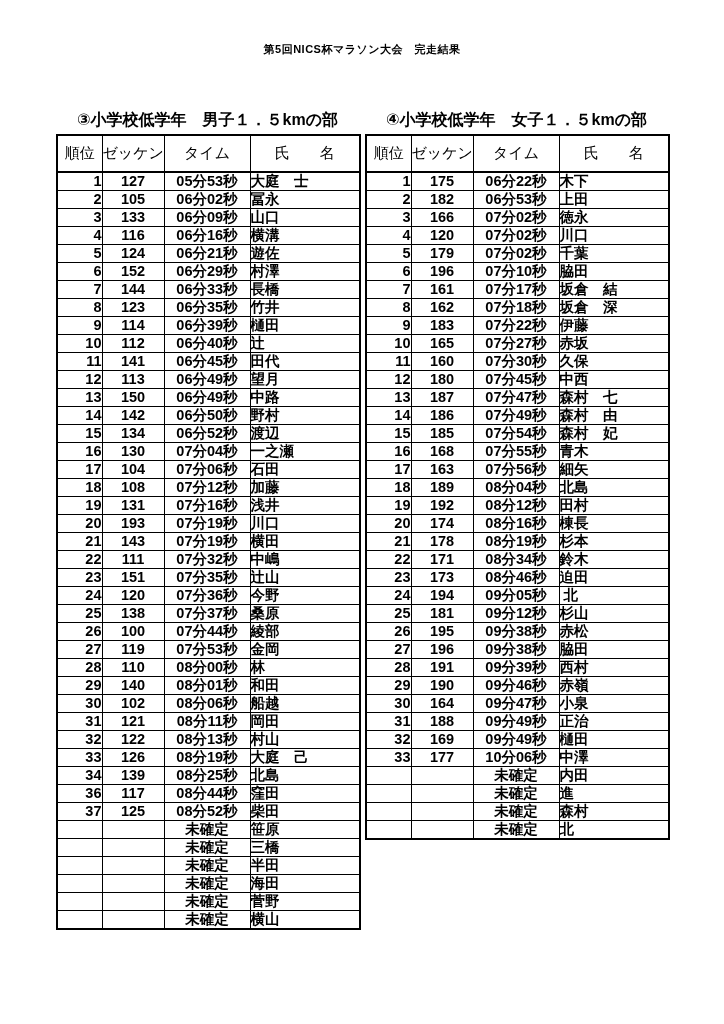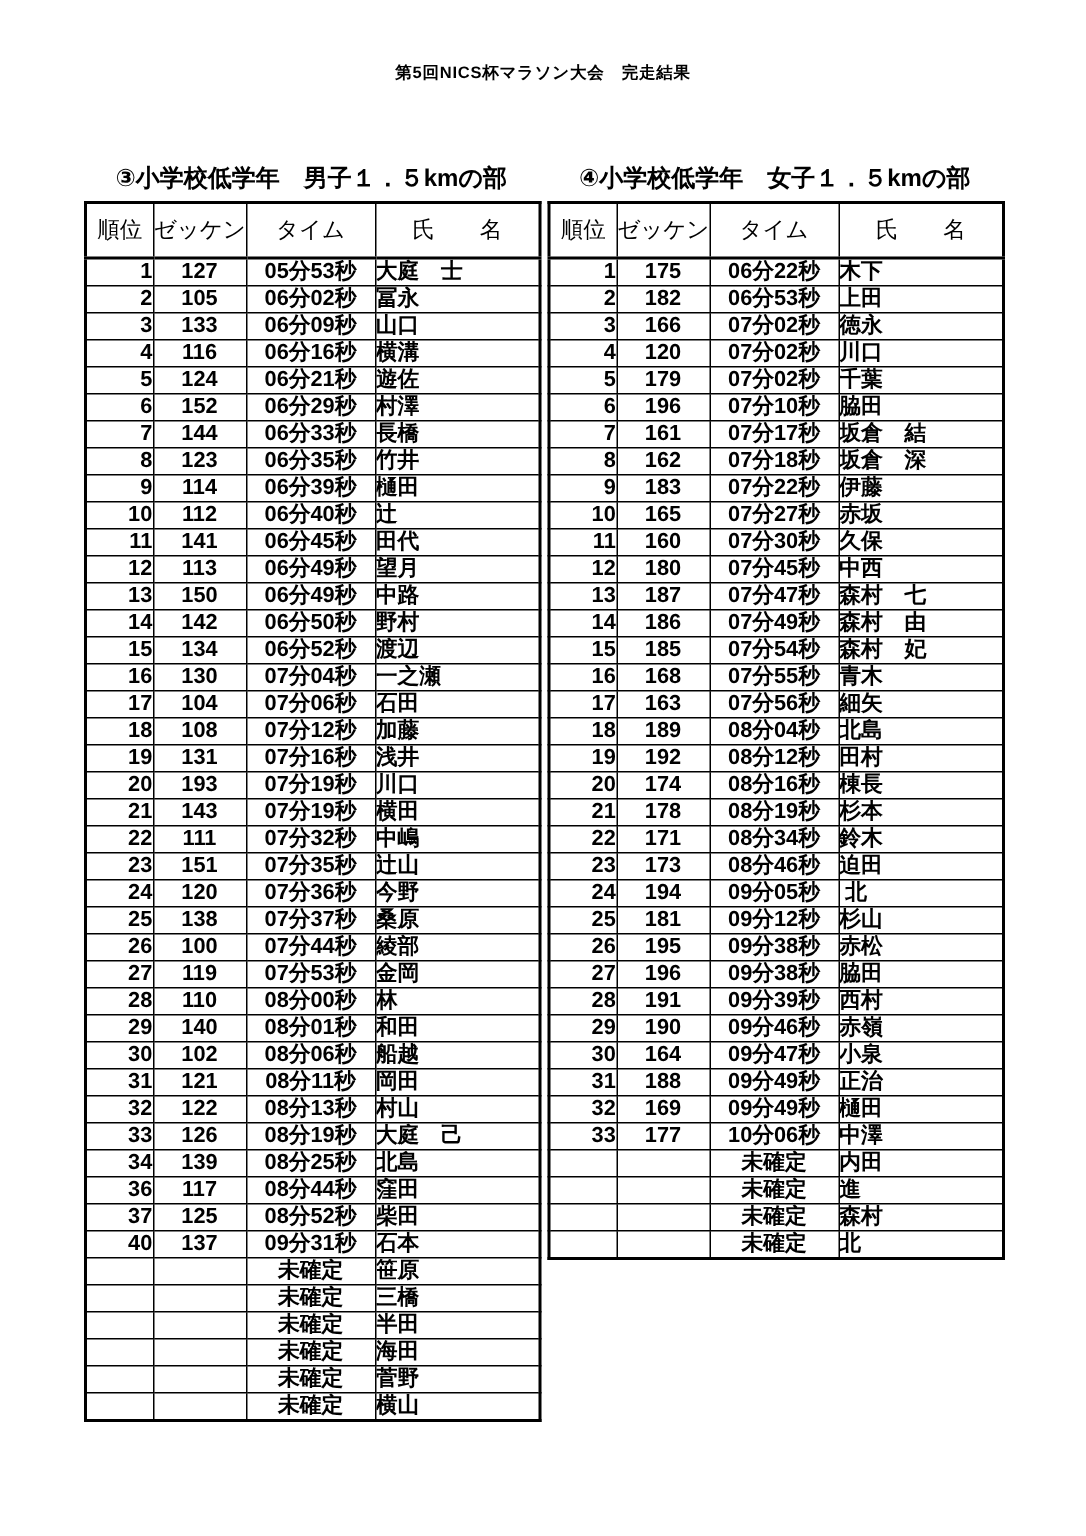--- a/index.html
+++ b/index.html
@@ -350,26 +350,20 @@
 
   <tr>
     <td class="cell-rank">37</td>
     <td class="cell-bib">125</td>
     <td class="cell-time">08分52秒</td>
     <td class="cell-name">柴田</td>
   </tr>
 
 
 
-  <tr>
-    <td class="cell-rank">40</td>
-    <td class="cell-bib">137</td>
-    <td class="cell-time">09分31秒</td>
-    <td class="cell-name">石本</td>
-  </tr>
 
   <tr>
     <td class="cell-rank"></td>
     <td class="cell-bib"></td>
     <td class="cell-time">未確定</td>
     <td class="cell-name">笹原</td>
   </tr>
 
   <tr>
     <td class="cell-rank"></td>

